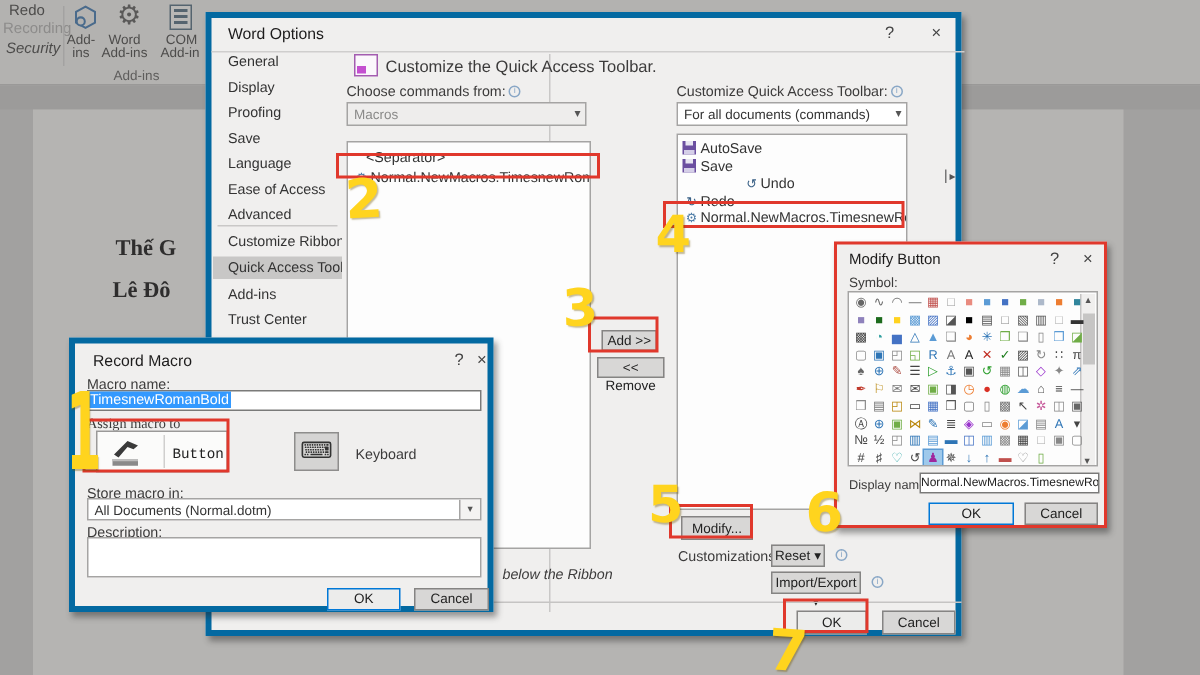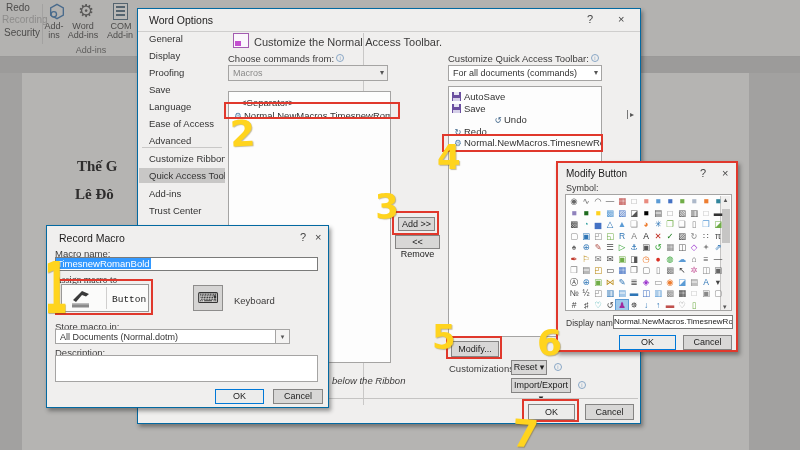--- a/index.html
+++ b/index.html
@@ -13,21 +13,21 @@
   .rib-dim { color:#8d8c8b; }
   .rib-small { position:absolute; font-size:9px; color:#4d4c4b; text-align:center; }
   .vdiv { position:absolute; width:1px; background:#a3a2a1; }
   #band { left:0; top:57px; width:800px; height:16px; background:#9c9b9a; }
   #page { left:22px; top:73px; width:727px; height:377px; background:#b5b4b2; }
   .doc-line { position:absolute; font-family:"Liberation Serif","DejaVu Serif",serif; font-weight:bold; font-size:15px; color:#2e2d2d; }
   #com-icon { left:113px; top:3px; width:15px; height:17px; border:1.5px solid #55646f; background:#b9b8b6; }
   #com-icon i { display:block; height:2px; background:#55646f; margin:2px 2px 0 2px; }
 
   
-  .dlg { position:absolute; background:#f0efee; border:1px solid #0369a1; box-shadow:2px 3px 4px rgba(40,40,40,.45); }
+  .dlg { position:absolute; background:#f0efee; border:4px solid #0369a1; box-shadow:2px 3px 4px rgba(40,40,40,.45); }
   .dlg-title { position:absolute; font-size:10.5px; color:#1c1b1b; }
   .dlg-x { position:absolute; font-size:11px; color:#444; cursor:default; }
   .lbl { position:absolute; font-size:9.5px; color:#3c3b3b; white-space:nowrap; }
   .btn { position:absolute; background:#d8d7d6; border:1px solid #858483; font-size:9px; color:#222; text-align:center; line-height:12px; }
   .btn-def { background:#ececeb; border:1px solid #0078d7; }
   .listbox { position:absolute; background:#fdfdfd; border:1px solid #a5a4a3; overflow:hidden; }
   .drop { position:absolute; background:#fff; border:1px solid #a5a4a3; font-size:9px; color:#333; line-height:14px; padding-left:4px; white-space:nowrap; overflow:hidden; }
   .drop .arr { position:absolute; right:3px; top:0; color:#555; font-size:8px; }
   .drop-dis { background:#eeedec; color:#8a8a89; }
   .info { display:inline-block; width:8px; height:8px; border:1px solid #89a7c6; border-radius:50%; color:#89a7c6; font-size:6px; line-height:7px; text-align:center; vertical-align:2px; margin-left:2px; }
@@ -60,21 +60,21 @@
   #rm-kb { left:146px; top:59px; width:30px; height:26px; background:#d5d4d3; border:1px solid #8e8d8c; text-align:center; font-size:15px; color:#333; line-height:24px; }
   .chev { position:absolute; right:0; top:0; width:14px; height:100%; border-left:1px solid #a5a4a3; background:#f4f3f2; text-align:center; font-size:7px; color:#555; }
   textarea.ta { position:absolute; background:#fff; border:1px solid #a5a4a3; resize:none; font-size:9px; }
 </style>
 </head>
 <body>
 
 <div class="abs" id="ribbon">
   <span class="rib-txt" style="left:6px;top:2px;">Redo</span>
   <span class="rib-txt rib-dim" style="left:2px;top:14px;">Recording</span>
-  <span class="rib-txt" style="left:4px;top:27px;">Security</span>
+  <span class="rib-txt" style="left:4px;top:27px;font-style:italic;">Security</span>
   <span class="vdiv" style="left:42px;top:4px;height:40px;"></span>
 
   <span class="abs" style="left:47px;top:2px;">
     <svg width="20" height="19" viewBox="0 0 24 24">
         <polygon points="12,3 20,7.5 20,16.5 12,21 4,16.5 4,7.5" fill="none" stroke="#4a6b8c" stroke-width="1.7"></polygon>
         <circle cx="8" cy="15.5" r="3.4" fill="#b3b2b0" stroke="#4a6b8c" stroke-width="1.7"></circle>
       </svg>
   </span>
   <span class="rib-small" style="left:41px;top:21px;width:26px;">Add-</span>
   <span class="rib-small" style="left:41px;top:30px;width:26px;">ins</span>
@@ -116,21 +116,21 @@
       <div class="abs" style="left: 4px; top: 138px; width: 80px; height: 1px; background: rgb(201, 200, 199); position: absolute;"></div>
       <div class="side-item" style="top: 142px;">Customize Ribbon</div>
       <div class="side-item sel" style="top: 159px;">Quick Access Toolbar</div>
       <div class="side-item" style="top: 177px;">Add-ins</div>
       <div class="side-item" style="top: 194px;">Trust Center</div>
     </div>
 
   <span class="abs" id="qat-icon" style="position:absolute;">
       <i></i>
     </span>
-  <span class="lbl" style="left:116px;top:27px;font-size:11px;">Customize the Normal Access Toolbar.</span>
+  <span class="lbl" style="left:116px;top:27px;font-size:11px;">Customize the Quick Access Toolbar.</span>
 
   <span class="lbl" style="left:90px;top:44px;"><span>Choose commands from:</span><span class="info">i</span></span>
   <div class="drop drop-dis" style="left:90px;top:56px;width:160px;height:16px;">
     <span>Macros</span>
     <span class="arr">▾</span>
   </div>
 
   <div class="listbox" style="left:90px;top:82px;width:163px;height:272px;">
     <div class="row" style="left:12px;top:5px;">&lt;Separator&gt;</div>
     <div class="row" style="left:3px;top:18px;">
@@ -189,21 +189,21 @@
         </svg>
     </span>
     <span class="sep"></span>
     <span class="abs" style="left:50px;top:9px;font-size:9.5px;color:#222;position:absolute;">Button</span>
   </div>
 
   <div class="abs" id="rm-kb" style="position:absolute;"><span>⌨</span></div>
   <span class="lbl" style="left:187px;top:69px;">Keyboard</span>
 
   <span class="lbl" style="left:8px;top:95px;">Store macro in:</span>
-  <div class="drop" style="left:8px;top:103px;width:235px;height:15px;">
+  <div class="drop" style="left:8px;top:103px;width:263px;height:15px;">
     <span>All Documents (Normal.dotm)</span>
     <span class="chev">▾</span>
   </div>
 
   <span class="lbl" style="left:8px;top:121px;">Description:</span>
   <textarea class="ta" style="left: 8px; top: 129px; width: 263px; height: 27px;" value=""></textarea>
 
   <div class="btn btn-def" style="left:168px;top:163px;width:49px;height:15px;line-height:13px;">OK</div>
   <div class="btn" style="left:226px;top:163px;width:50px;height:15px;line-height:13px;">Cancel</div>
 </div>

